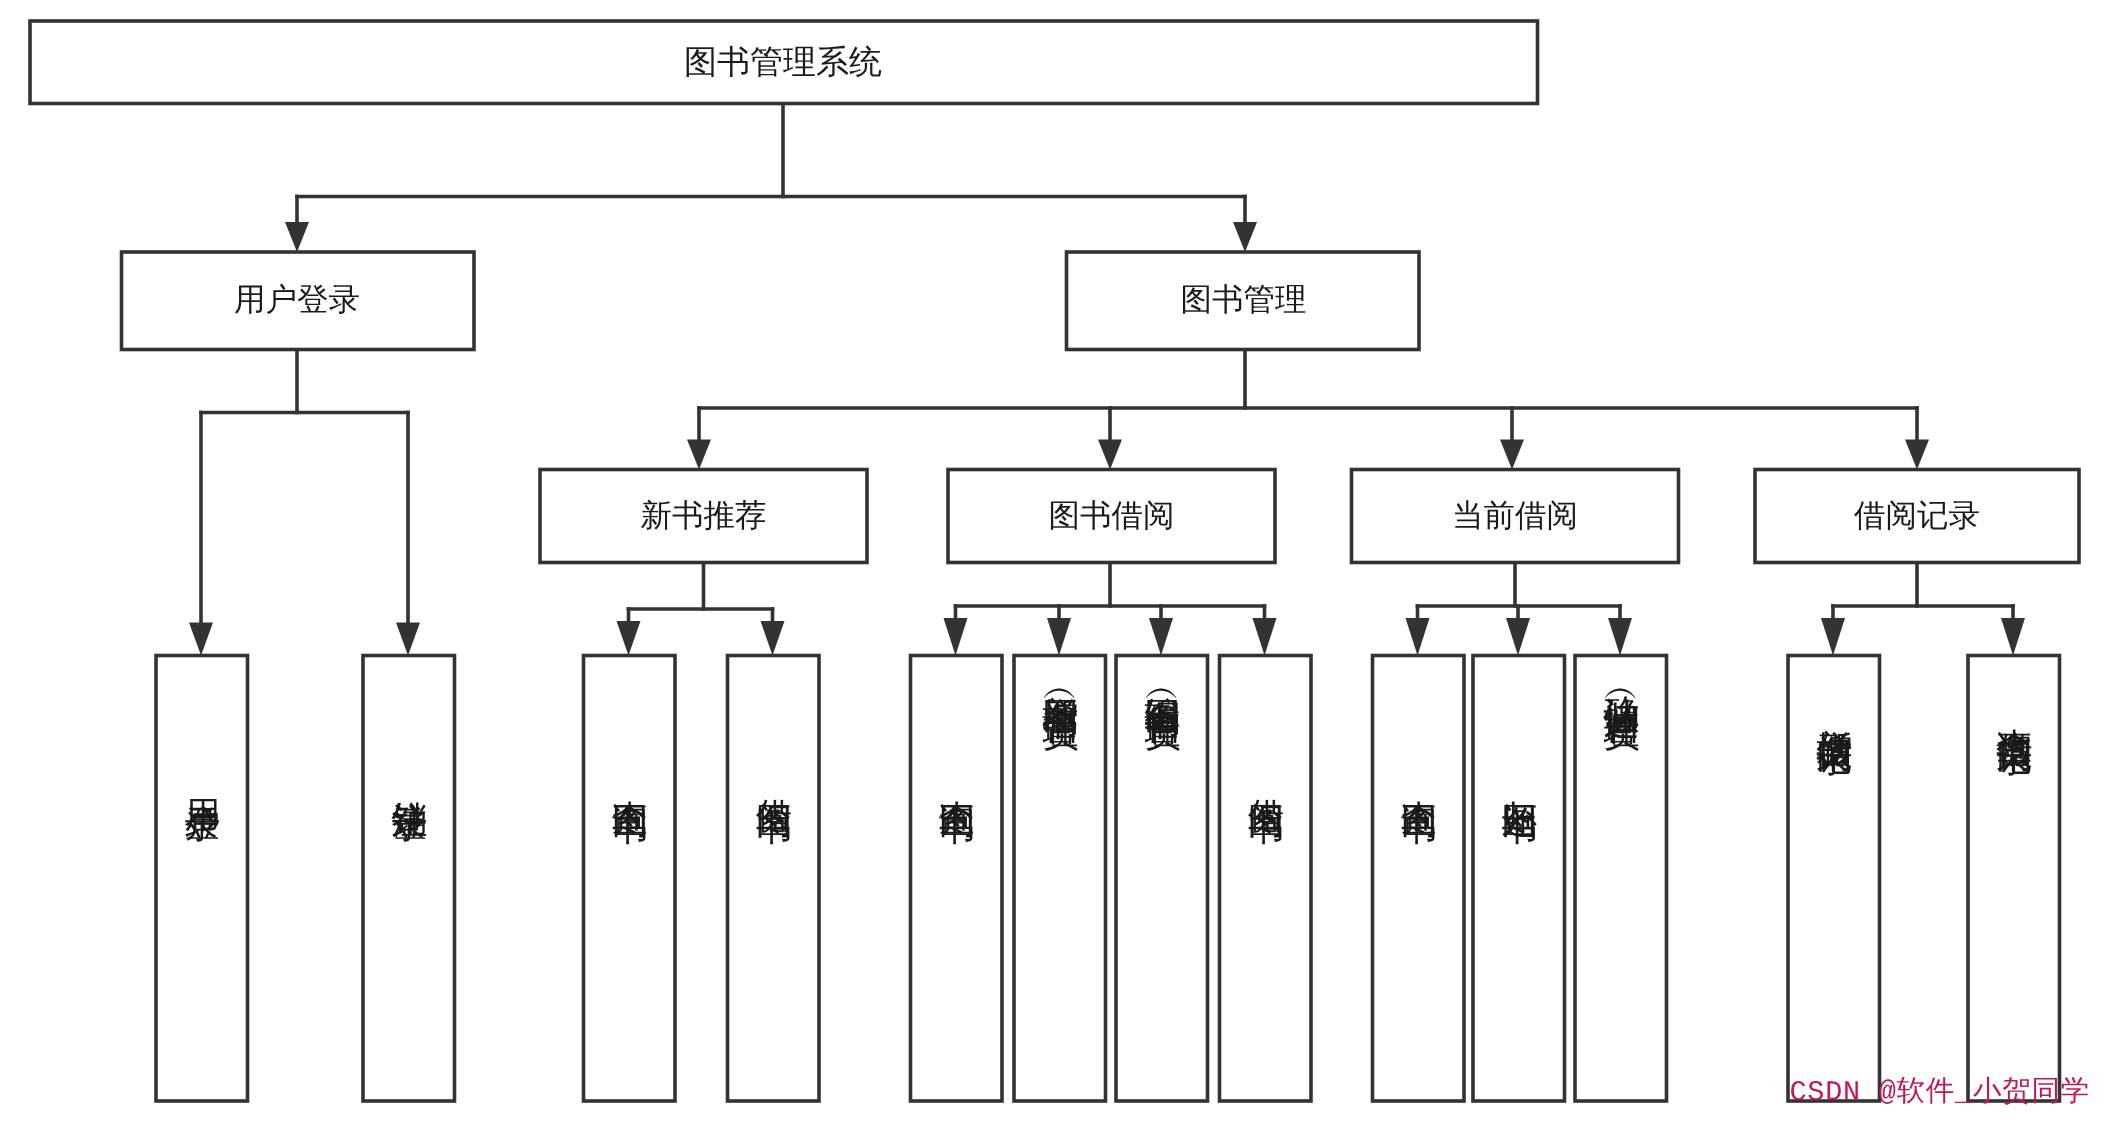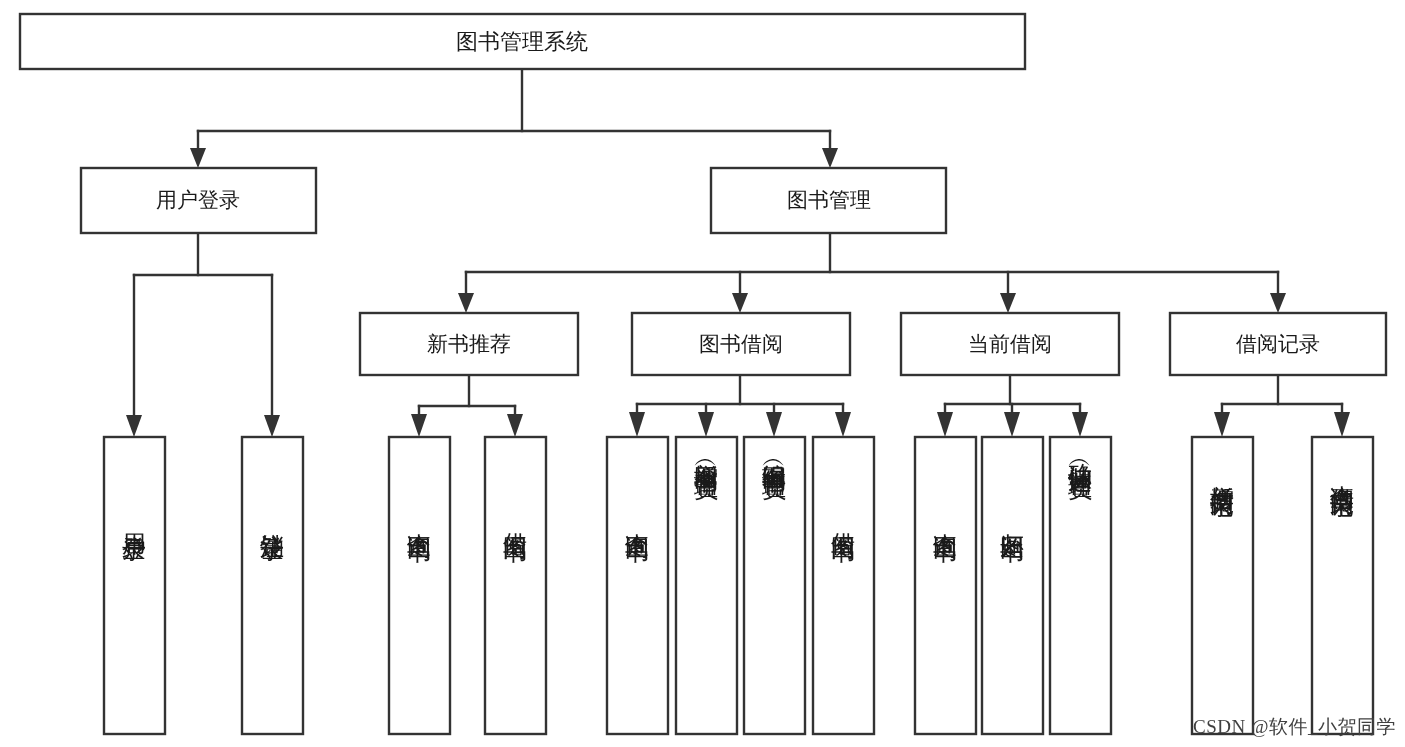--- a/index.html
+++ b/index.html
@@ -65,23 +65,23 @@
     font-size: 24px;
     line-height: 1.0;
     color: #1a1a1a;
     letter-spacing: 2px;
     text-align: start;
     pointer-events: none;
     user-select: none;
   }
   .watermark {
     position: absolute;
-    font-family: Liberation Serif, serif;
+    font-family: Liberation Mono, monospace;
     font-size: 19px;
-    color: #404040;
+    color: #be185d;
     letter-spacing: 0.5px;
     white-space: nowrap;
     pointer-events: none;
     user-select: none;
   }
 </style>
 </head>
 <body>
 
 <div id="diagram-root">

